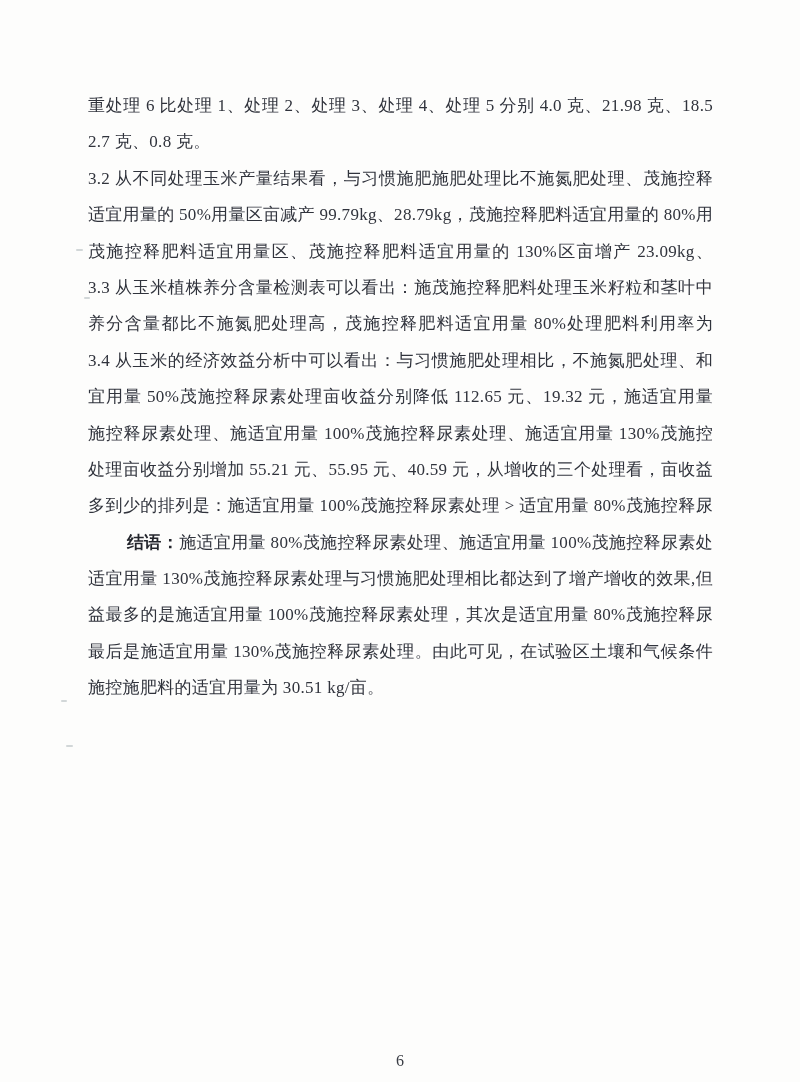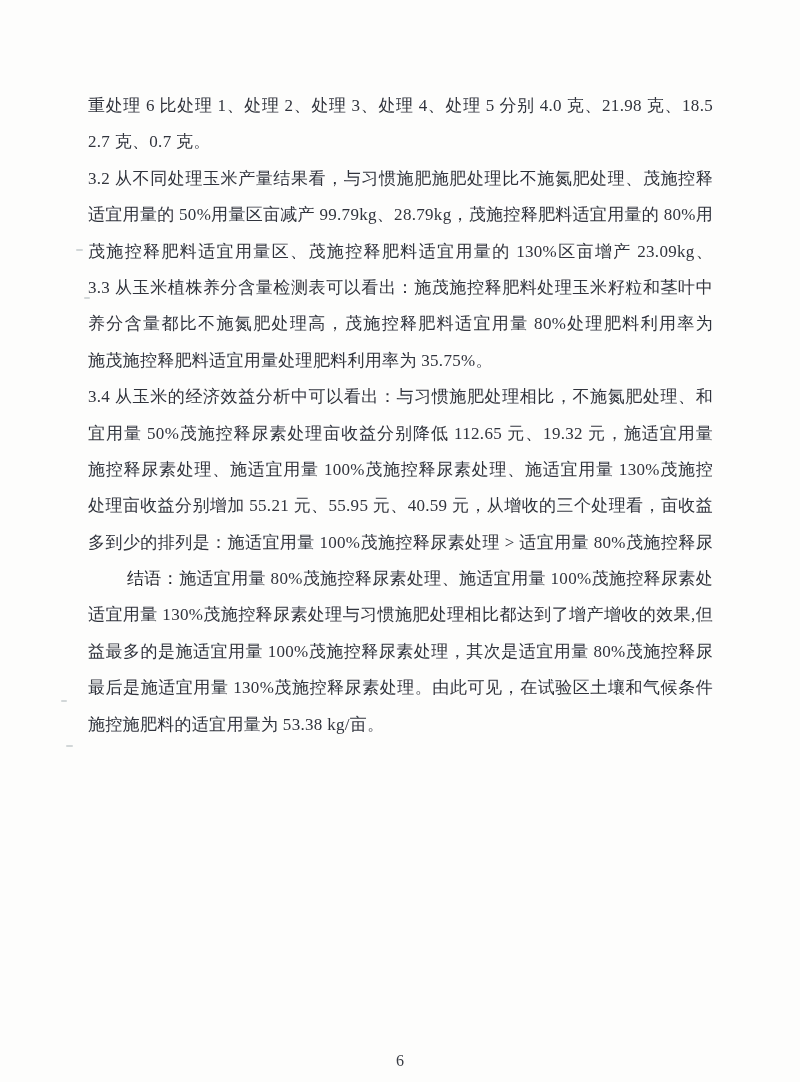--- a/index.html
+++ b/index.html
@@ -33,21 +33,21 @@
     white-space: normal;
   }
   .para-end {
     text-align: left;
     text-align-last: left;
   }
   .indent {
     text-indent: 39px;
   }
   .bold {
-    font-weight: normal;
+    font-weight: bold;
     color: #23252c;
   }
   .page-number {
     position: absolute;
     left: 0;
     right: 0;
     top: 1052px;
     text-align: center;
     font-size: 16px;
     color: #3a3d45;
@@ -70,48 +70,47 @@
 
   <div class="scan-artifact artifact-1"></div>
   <div class="scan-artifact artifact-2"></div>
   <div class="scan-artifact artifact-3"></div>
   <div class="scan-artifact artifact-4"></div>
 
   <div class="text-block">
 
     <div class="para">
       <div class="line">重处理 6 比处理 1、处理 2、处理 3、处理 4、处理 5 分别 4.0 克、21.98 克、18.5 克、</div>
-      <div class="line para-end">2.7 克、0.7 克。</div>
+      <div class="line para-end">2.7 克、0.8 克。</div>
     </div>
 
     <div class="para">
       <div class="line">3.2 从不同处理玉米产量结果看，与习惯施肥施肥处理比不施氮肥处理、茂施控释肥料</div>
       <div class="line">适宜用量的 50%用量区亩减产 99.79kg、28.79kg，茂施控释肥料适宜用量的 80%用量区、</div>
       <div class="line">茂施控释肥料适宜用量区、茂施控释肥料适宜用量的 130%区亩增产 23.09kg、33.20kg、</div>
     </div>
 
     <div class="para">
       <div class="line">3.3 从玉米植株养分含量检测表可以看出：施茂施控释肥料处理玉米籽粒和茎叶中氮的</div>
       <div class="line">养分含量都比不施氮肥处理高，茂施控释肥料适宜用量 80%处理肥料利用率为 33.78%，</div>
-      <div class="line para-end">施茂施控释肥料适宜用量处理肥料利用率为 35.75%。</div>
     </div>
 
     <div class="para">
       <div class="line">3.4 从玉米的经济效益分析中可以看出：与习惯施肥处理相比，不施氮肥处理、和施适</div>
       <div class="line">宜用量 50%茂施控释尿素处理亩收益分别降低 112.65 元、19.32 元，施适宜用量 80%茂</div>
       <div class="line">施控释尿素处理、施适宜用量 100%茂施控释尿素处理、施适宜用量 130%茂施控释尿素</div>
       <div class="line">处理亩收益分别增加 55.21 元、55.95 元、40.59 元，从增收的三个处理看，亩收益由</div>
       <div class="line">多到少的排列是：施适宜用量 100%茂施控释尿素处理 &gt; 适宜用量 80%茂施控释尿素处理</div>
     </div>
 
     <div class="para">
       <div class="line indent"><span class="bold">结语：</span><span>施适宜用量 80%茂施控释尿素处理、施适宜用量 100%茂施控释尿素处理、施</span></div>
       <div class="line">适宜用量 130%茂施控释尿素处理与习惯施肥处理相比都达到了增产增收的效果,但亩收</div>
       <div class="line">益最多的是施适宜用量 100%茂施控释尿素处理，其次是适宜用量 80%茂施控释尿素处理</div>
       <div class="line">最后是施适宜用量 130%茂施控释尿素处理。由此可见，在试验区土壤和气候条件下，茂</div>
-      <div class="line para-end">施控施肥料的适宜用量为 53.38 kg/亩。</div>
+      <div class="line para-end">施控施肥料的适宜用量为 30.51 kg/亩。</div>
     </div>
 
   </div>
 
   <div class="page-number">6</div>
 
 </div>
 
 </body></html>

